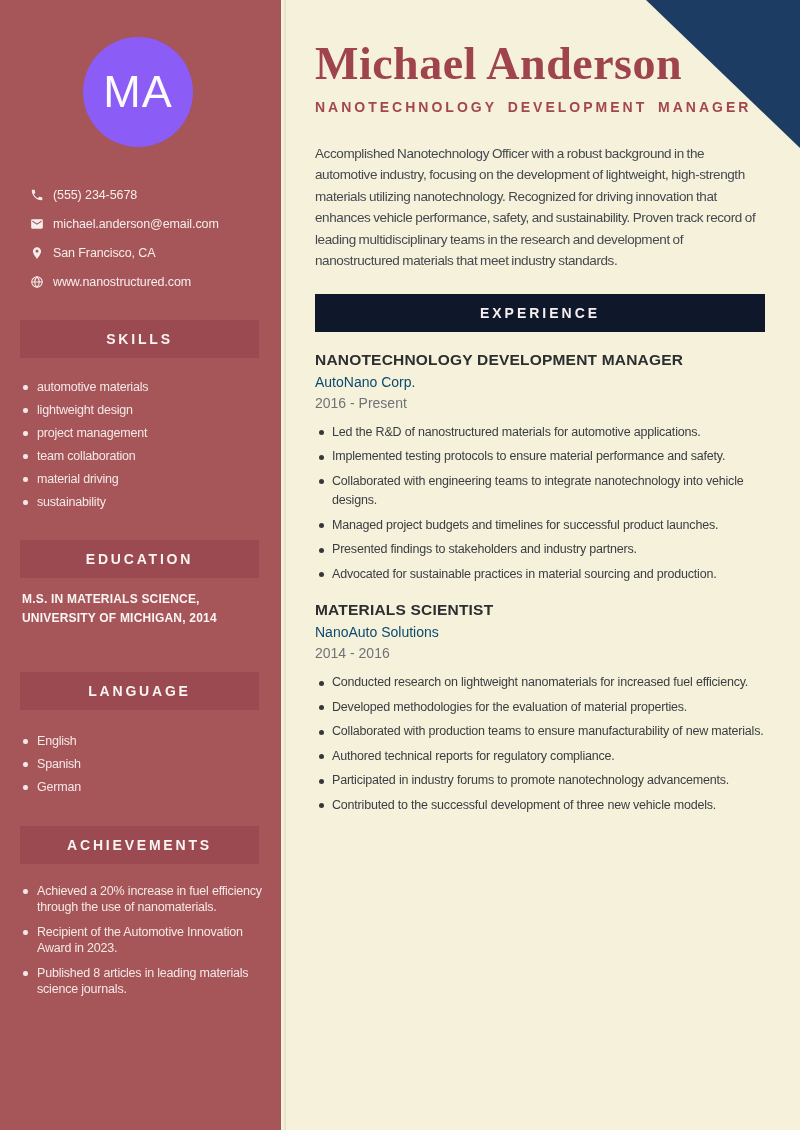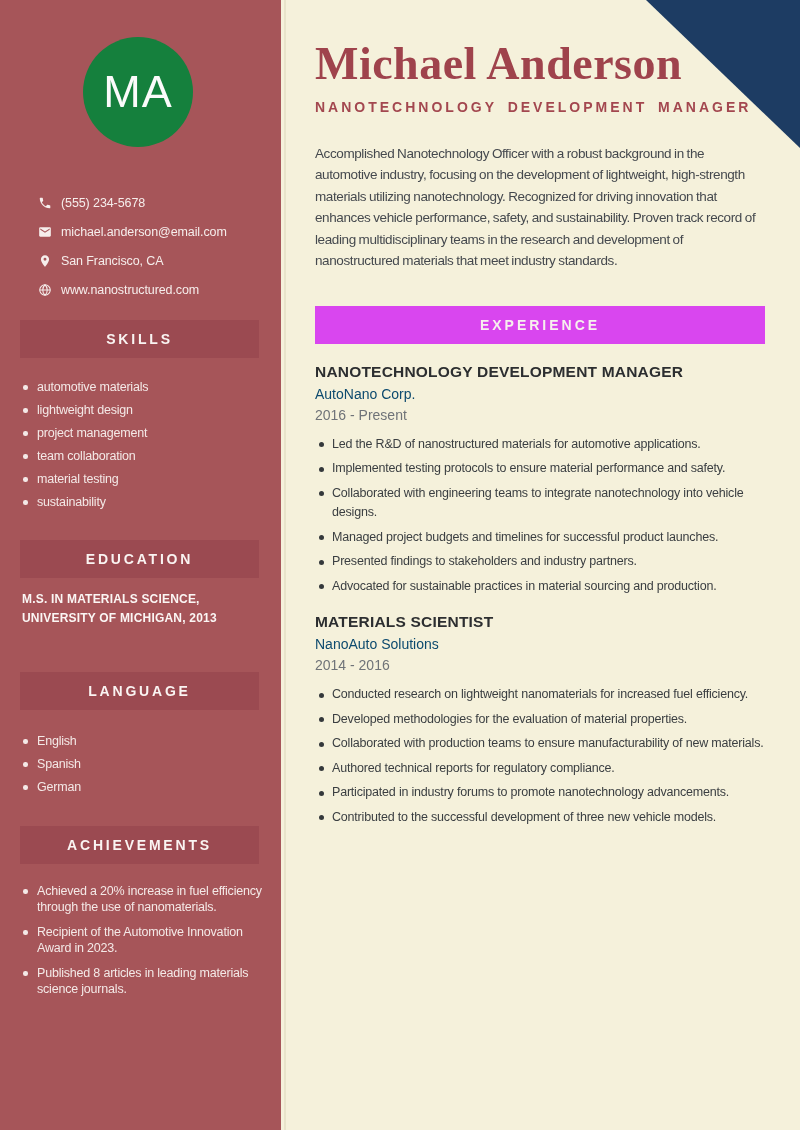--- a/index.html
+++ b/index.html
@@ -4,24 +4,24 @@
 <style>
   html,body{margin:0;padding:0;}
   body{font-family:"Liberation Sans", sans-serif; background:#888;}
   .page{position:relative;width:800px;height:1130px;background:#f5f1db;overflow:hidden;margin:0 auto;}
 
   
   .sidebar{position:absolute;left:0;top:0;width:281px;height:1130px;background:#a65559;}
   .crease{position:absolute;left:284px;top:0;width:2px;height:1130px;background:rgba(120,110,60,.10);}
 
   .avatar{position:absolute;left:83px;top:37px;width:110px;height:110px;border-radius:50%;
-          background:#15803d;display:flex;align-items:center;justify-content:center;}
+          background:#8b5cf6;display:flex;align-items:center;justify-content:center;}
   .avatar span{color:#fbfbfb;font-size:45px;font-weight:500;letter-spacing:1px;}
 
-  .contact{position:absolute;left:22px;top:179px;width:245px;margin:16px;padding:0;list-style:none;}
+  .contact{position:absolute;left:22px;top:179px;width:245px;margin:8px;padding:0;list-style:none;}
   .contact li{display:flex;align-items:center;margin-bottom:13px;height:16px;
               color:#f6eeec;font-size:12.5px;letter-spacing:-0.1px;}
   .cicon{width:14px;height:14px;margin-right:9px;flex:0 0 14px;display:inline-flex;}
   .cicon svg{width:14px;height:14px;}
 
   .band{position:absolute;left:20px;width:239px;height:38px;background:#9b4a51;
         display:flex;align-items:center;justify-content:center;
         color:#faf4f2;font-size:14px;font-weight:bold;letter-spacing:2.8px;}
 
   .side-list{position:absolute;left:22px;width:242px;margin:0;padding:0;list-style:none;}
@@ -39,21 +39,21 @@
           -webkit-clip-path:polygon(0 0,100% 0,100% 100%);clip-path:polygon(0 0,100% 0,100% 100%);}
 
   .main{position:absolute;left:315px;top:0;width:450px;}
   .name{margin:0;padding-top:38px;font-family:"Liberation Serif", serif;
         font-weight:bold;font-size:46px;line-height:1.12;color:#9f434c;letter-spacing:0.5px;}
   .role{margin-top:9px;font-size:14px;font-weight:bold;color:#a3474f;
         letter-spacing:3px;word-spacing:4px;}
   .summary{margin:28px 0 0 0;min-height:129px;font-size:13.5px;line-height:21.5px;color:#45494e;
            letter-spacing:-0.4px;word-spacing:-0.5px;}
 
-  .xband{margin-top:34px;height:38px;background:#d946ef;display:flex;align-items:center;justify-content:center;
+  .xband{margin-top:22px;height:38px;background:#0f172a;display:flex;align-items:center;justify-content:center;
          color:#f7f0ee;font-size:14px;font-weight:bold;letter-spacing:3px;}
 
   .job-title{margin:18px 0 0 0;font-size:15.5px;line-height:19px;font-weight:bold;color:#2c2e30;letter-spacing:0.2px;}
   .job2 .job-title{margin-top:16px;}
   .company{margin-top:4px;font-size:14px;line-height:19px;color:#0c4a6e;}
   .dates{margin-top:3px;font-size:14px;line-height:17px;color:#6f7378;}
 
   .jlist{margin:11px 0 0 0;padding:0;list-style:none;}
   .jlist li{position:relative;padding-left:17px;margin-bottom:5px;
             font-size:12.5px;line-height:19.5px;color:#3a3e41;letter-spacing:-0.2px;}
@@ -107,28 +107,28 @@
     </ul>
 
     <div class="band" style="top:320px;">
       <span>SKILLS</span>
     </div>
     <ul class="side-list" style="top:379px;">
       <li>automotive materials</li>
       <li>lightweight design</li>
       <li>project management</li>
       <li>team collaboration</li>
-      <li>material testing</li>
+      <li>material driving</li>
       <li>sustainability</li>
     </ul>
 
     <div class="band" style="top:540px;">
       <span>EDUCATION</span>
     </div>
-    <p class="edu-degree">M.S. IN MATERIALS SCIENCE, UNIVERSITY OF MICHIGAN, 2013</p>
+    <p class="edu-degree">M.S. IN MATERIALS SCIENCE, UNIVERSITY OF MICHIGAN, 2014</p>
 
     <div class="band" style="top:672px;">
       <span>LANGUAGE</span>
     </div>
     <ul class="side-list" style="top:733px;">
       <li>English</li>
       <li>Spanish</li>
       <li>German</li>
     </ul>
 

